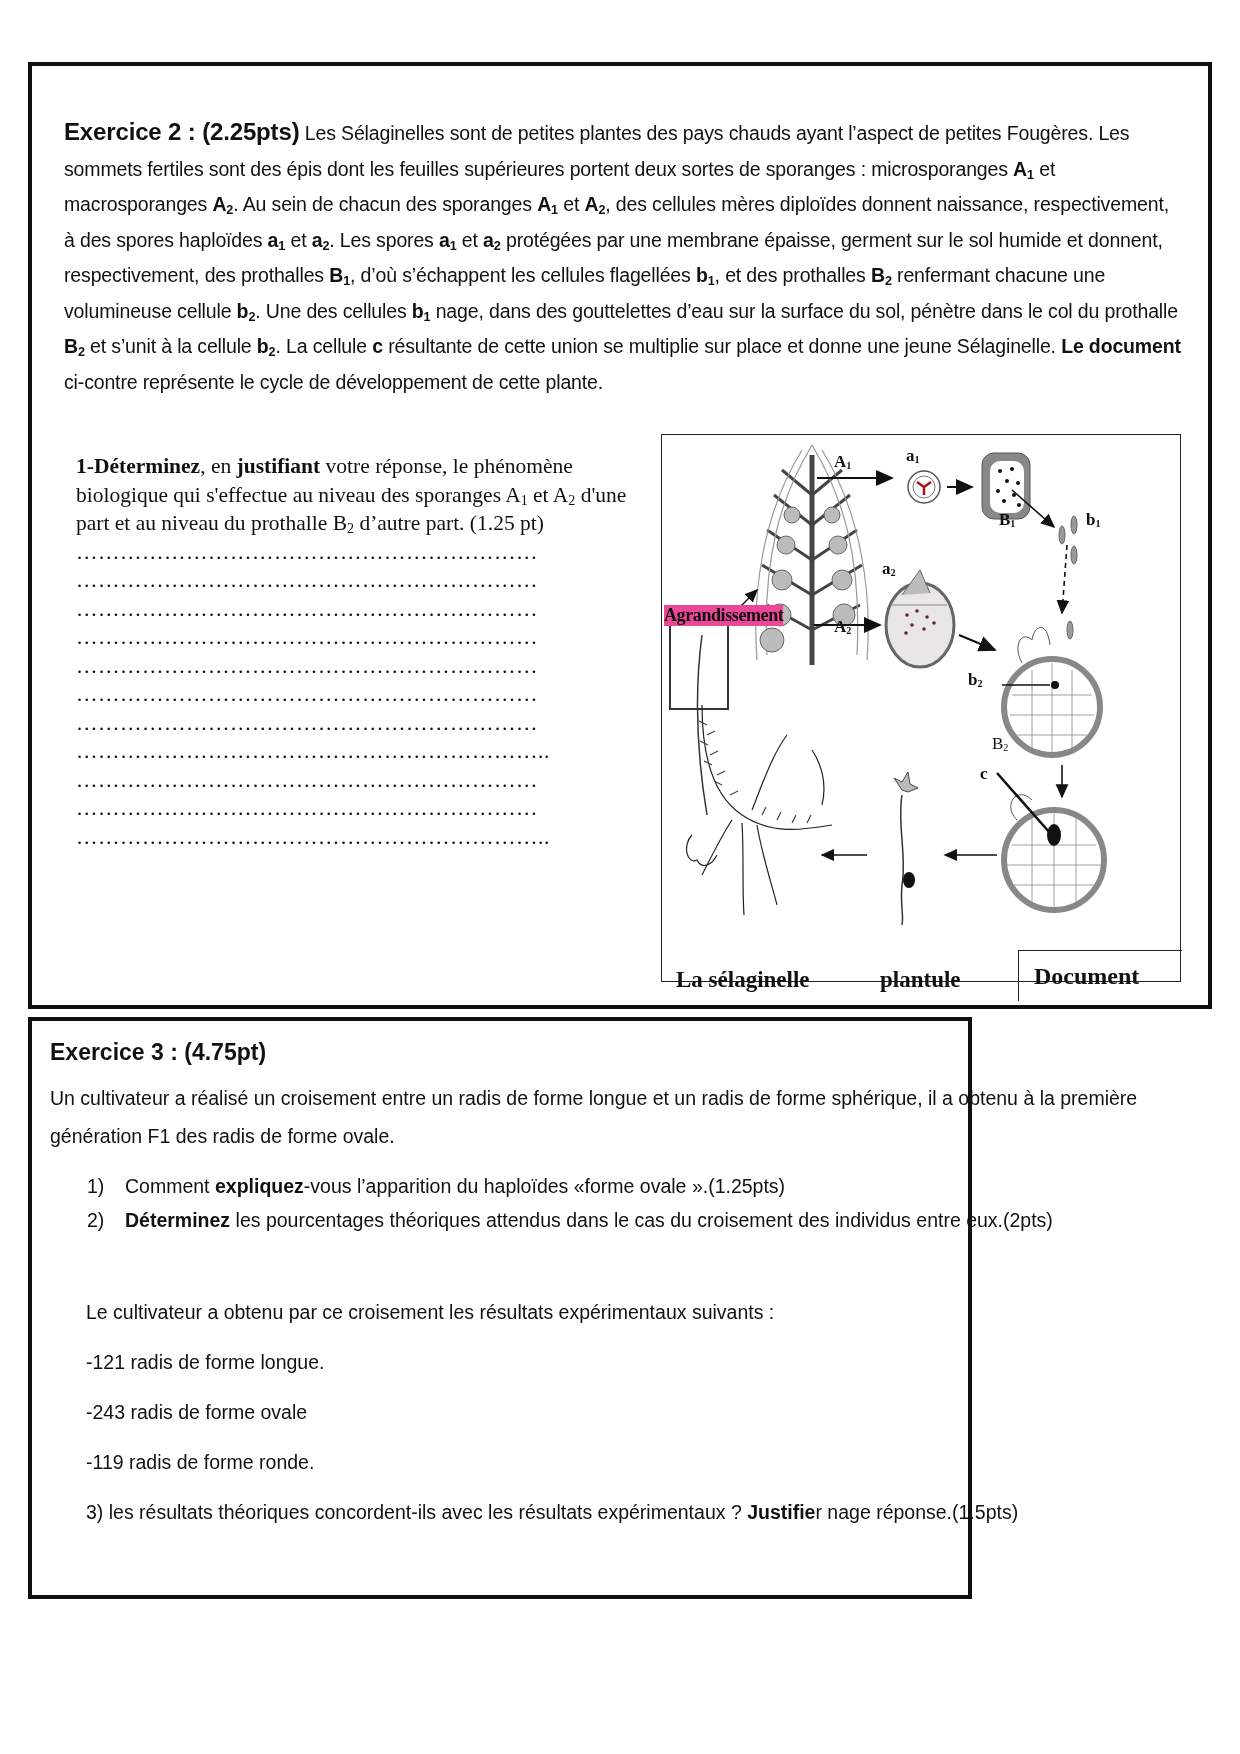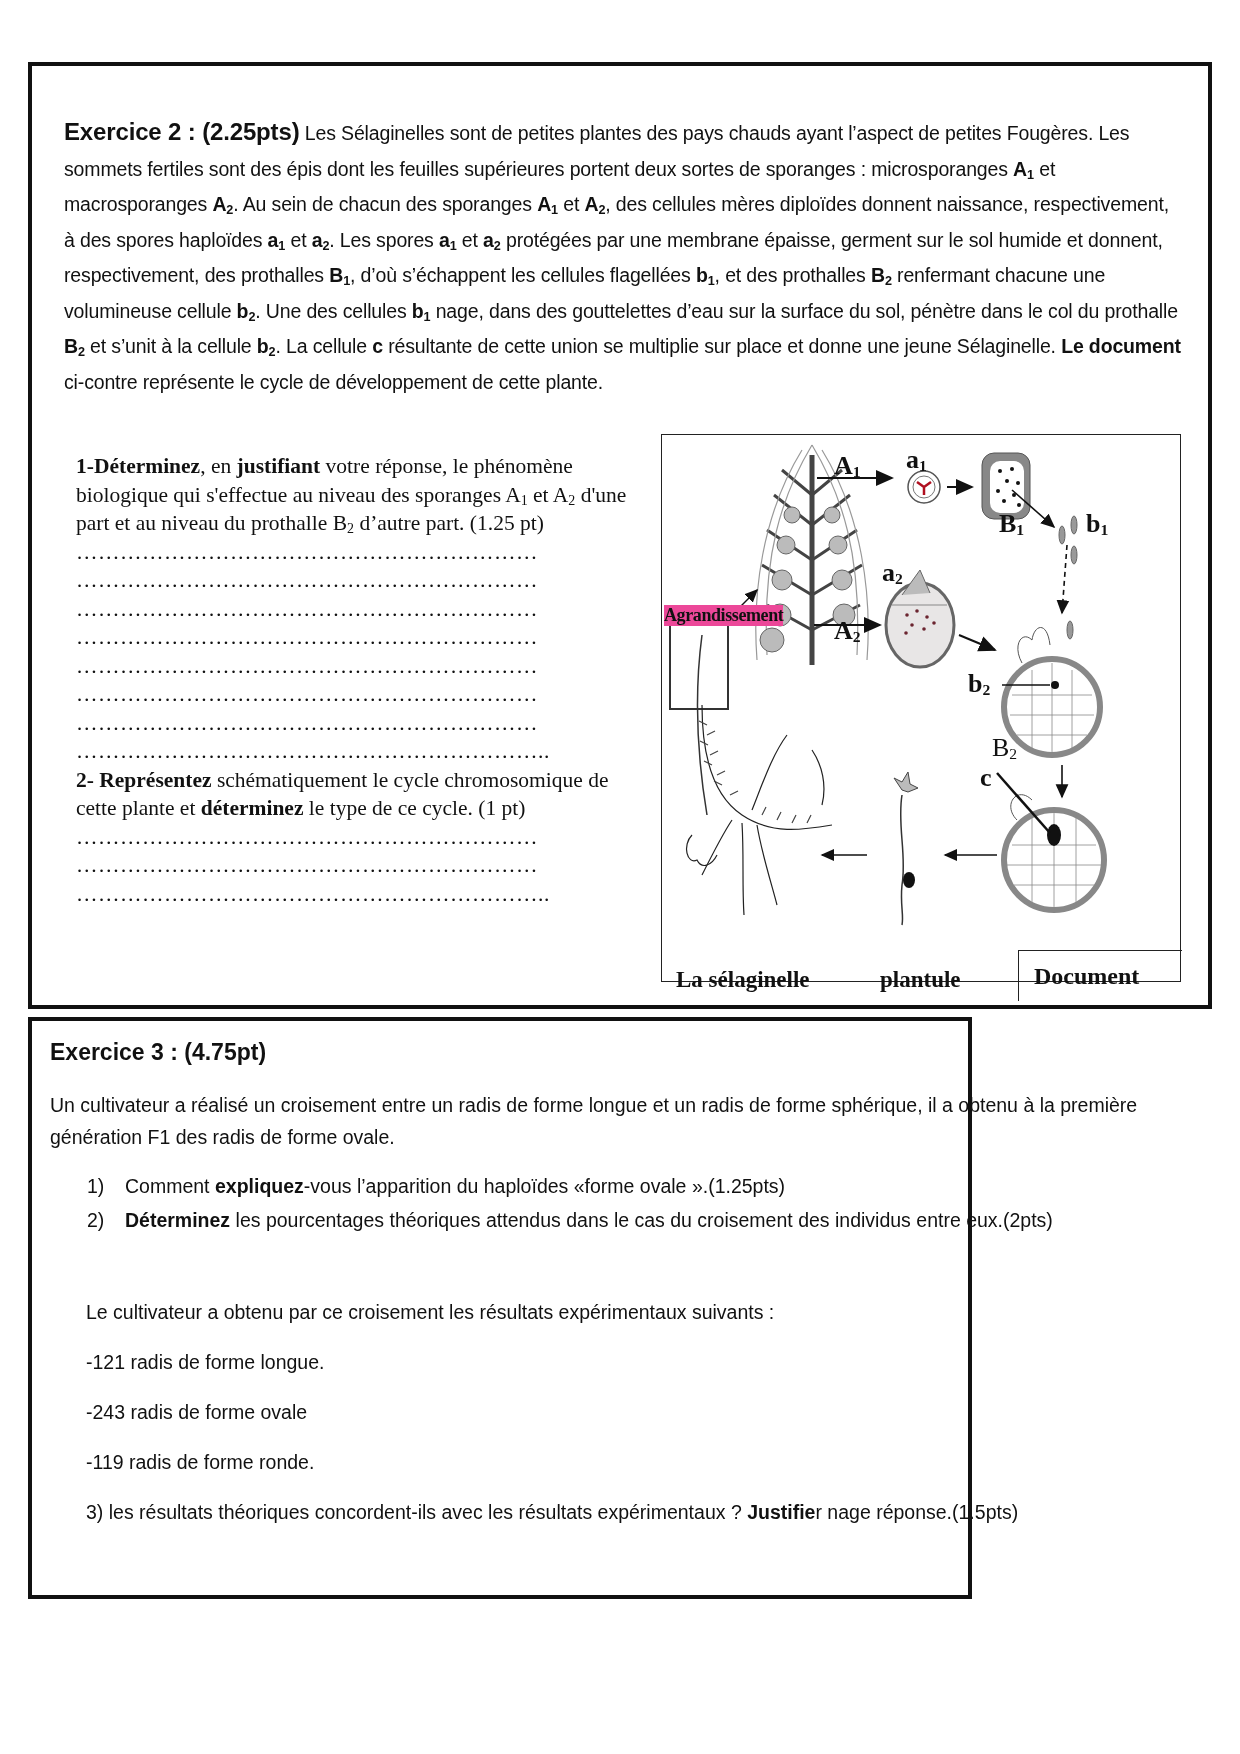--- a/index.html
+++ b/index.html
@@ -15,28 +15,28 @@
   .intro .head { font-weight: bold; font-size: 24px; }
   .intro b { font-weight: bold; }
   sub { font-size: 65%; vertical-align: -0.25em; line-height: 0; }
 
   .questions { position: absolute; left: 44px; top: 386px; width: 560px; font-size: 21.5px; line-height: 28.5px; font-family: Liberation Serif, serif; }
   .questions p { margin: 0; }
   .dots { letter-spacing: 0.5px; white-space: nowrap; overflow: hidden; }
 
   .diagram { position: absolute; left: 629px; top: 368px; width: 520px; height: 548px; border: 1.5px solid #222; box-sizing: border-box; background: #fff; }
   .diagram svg { position: absolute; left: 0; top: 0; }
-  .dlabel { position: absolute; font-weight: bold; font-size: 26px; line-height: 1; }
+  .dlabel { position: absolute; font-weight: bold; font-size: 17px; line-height: 1; }
   .dlabel sub { font-size: 60%; vertical-align: -0.2em; }
   .doc-caption { position: absolute; left: 356px; top: 515px; width: 164px; height: 51px; border-left: 1.5px solid #222; border-top: 1.5px solid #222; box-sizing: border-box; font-weight: bold; font-size: 24px; padding: 12px 0 0 15px; }
   .caption { position: absolute; font-weight: bold; font-size: 23px; margin-top: 32px; }
   .agrand { position: absolute; left: 2px; top: 170px; font-weight: bold; font-size: 18px; background: #ec4899; letter-spacing: -0.4px; }
 
   .ex3-title { position: absolute; left: 18px; top: 18px; font-weight: bold; font-size: 23px; }
-  .ex3-text { position: absolute; left: 18px; top: 68px; width: 1140px; font-size: 19.5px; line-height: 32px; }
+  .ex3-text { position: absolute; left: 18px; top: 58px; width: 1140px; font-size: 19.5px; line-height: 38px; }
   .ex3-text p { margin: 0; }
   .ol { position: absolute; left: 55px; top: 148px; width: 1050px; font-size: 19.5px; line-height: 34px; }
   .ol .item { position: relative; padding-left: 38px; }
   .ol .num { position: absolute; left: 0; top: 0; }
   .results { position: absolute; left: 54px; top: 280px; width: 1100px; font-size: 19.5px; }
   .results p { margin: 0; position: absolute; left: 0; white-space: nowrap; }
 </style>
 </head>
 <body>
 
@@ -53,23 +53,20 @@
     <div>
       <div class="dots">………………………………………………………</div>
       <div class="dots">………………………………………………………</div>
       <div class="dots">………………………………………………………</div>
       <div class="dots">………………………………………………………</div>
       <div class="dots">………………………………………………………</div>
       <div class="dots">………………………………………………………</div>
       <div class="dots">………………………………………………………</div>
       <div class="dots">………………………………………………………..</div>
     </div>
-    <p>
-      <b>2- Représentez</b><span> schématiquement le cycle chromosomique de cette plante et </span><b>déterminez</b><span>  le type de ce cycle. (1 pt)</span>
-    </p>
     <div>
       <div class="dots">………………………………………………………</div>
       <div class="dots">………………………………………………………</div>
       <div class="dots">………………………………………………………..</div>
     </div>
   </div>
 
   <div class="diagram serif">
     <svg width="520" height="548" viewBox="0 0 520 548">
       <defs>

